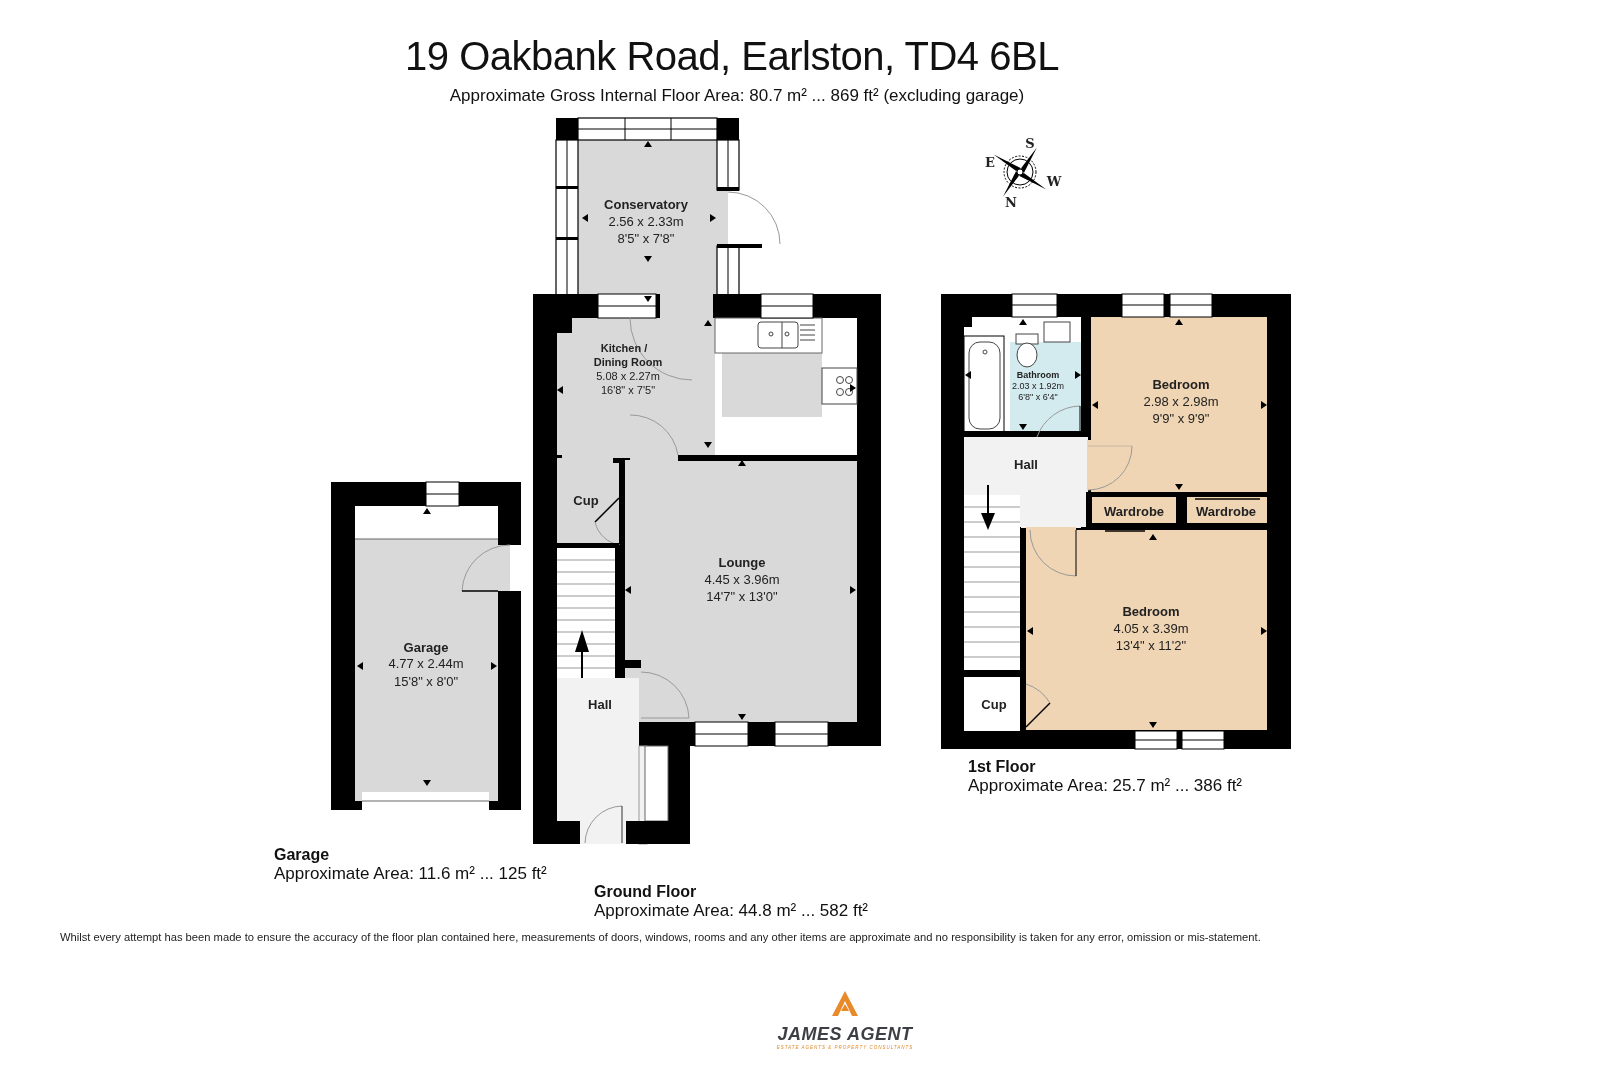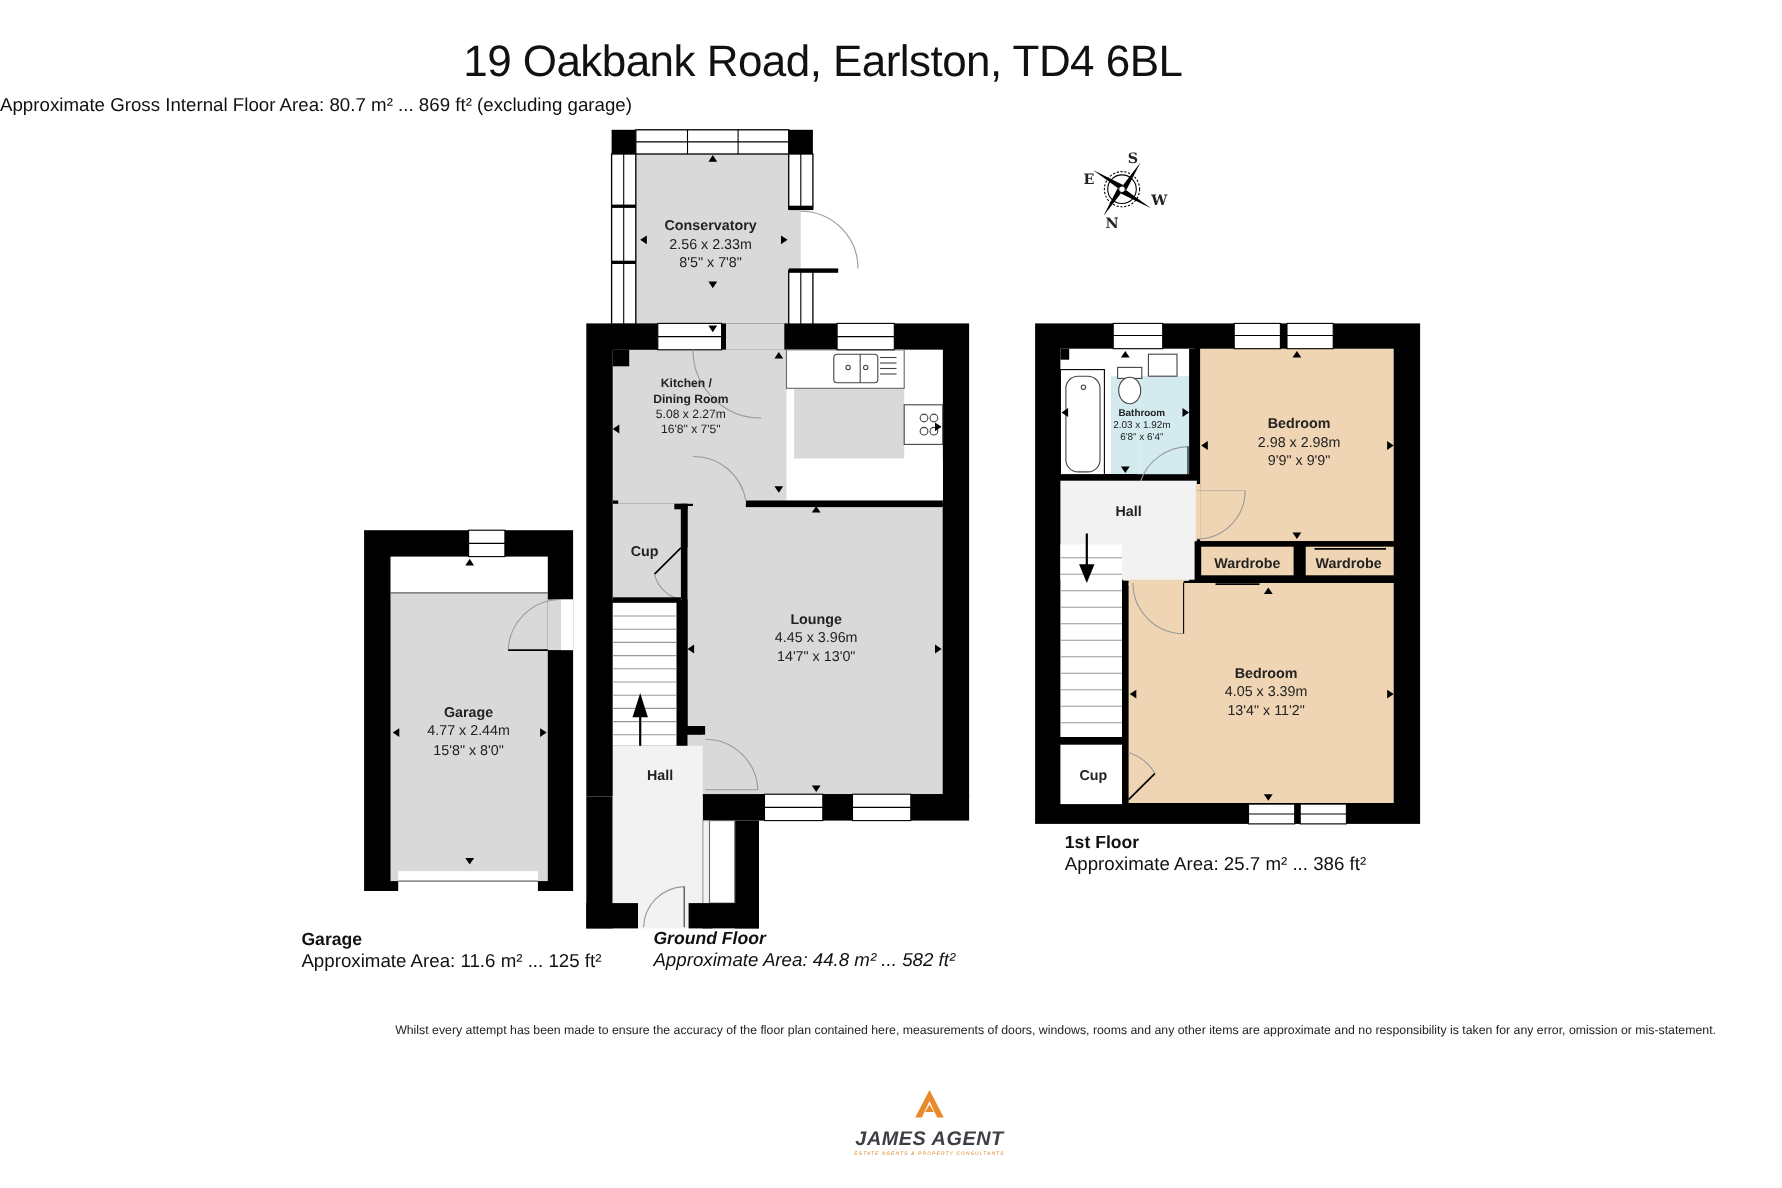--- a/index.html
+++ b/index.html
@@ -1,26 +1,26 @@
 <!DOCTYPE html>
 <html><head>
 <meta charset="utf-8">
 <style>
   html, body { margin: 0; padding: 0; background: #ffffff; }
   body { width: 1620px; height: 1080px; position: relative; overflow: hidden;
          font-family: "Liberation Sans", sans-serif; color: #111; }
   .abs { position: absolute; }
-  #title { left: 0; width: 1464px; top: 34px; text-align: center; font-size: 40px; letter-spacing: -0.5px; padding-left: 16px; }
-  #subtitle { left: 0; width: 1474px; top: 86px; text-align: left; font-size: 17px; }
+  #title { left: 0; width: 1464px; top: 34px; text-align: center; font-size: 40px; letter-spacing: -0.5px; }
+  #subtitle { left: 0; width: 1474px; top: 86px; text-align: center; font-size: 17px; }
   svg#plan { position: absolute; left: 0; top: 0; }
   .room-name { font-weight: bold; }
   .lbl { text-anchor: middle; font-family: "Liberation Sans", sans-serif; fill: #222; }
   .floor-caption { text-align: left; font-size: 17px; }
   .floor-caption .name { font-weight: bold; font-size: 16px; display: block; }
-  #disclaimer { left: 60px; width: 1500px; top: 930px; text-align: right; font-size: 11.2px; line-height: 15px; color: #222; }
+  #disclaimer { left: 60px; width: 1500px; top: 930px; text-align: left; font-size: 11.2px; line-height: 15px; color: #222; }
   #logo { left: 730px; width: 230px; top: 990px; text-align: center; font-style: italic; }
   #logo .brand { font-weight: bold; font-size: 18px; color: #3d3f45; letter-spacing: 0.5px; display: block; margin-top: 2px; }
   #logo .tag { font-size: 4.5px; color: #e08a2c; letter-spacing: 1px; display: block; }
 </style>
 </head>
 <body>
 
 <div id="title" class="abs">19 Oakbank Road, Earlston, TD4 6BL</div>
 <div id="subtitle" class="abs">Approximate Gross Internal Floor Area: 80.7 m² ... 869 ft² (excluding garage)</div>
 
@@ -318,21 +318,21 @@
   <text x="1026" y="469" class="lbl room-name" font-size="13">Hall</text>
   <text x="1134" y="516" class="lbl room-name" font-size="13">Wardrobe</text>
   <text x="1226" y="516" class="lbl room-name" font-size="13">Wardrobe</text>
   <text x="994" y="709" class="lbl room-name" font-size="13">Cup</text>
 </svg>
 
 <div class="abs floor-caption" style="left:274px; width:300px; top:846px;">
   <span class="name">Garage</span>
   <span>Approximate Area: 11.6 m² ... 125 ft²</span>
 </div>
-<div class="abs floor-caption" style="left:594px; width:300px; top:845px;font-style:italic;">
+<div class="abs floor-caption" style="left:594px; width:300px; top:883px;">
   <span class="name">Ground Floor</span>
   <span>Approximate Area: 44.8 m² ... 582 ft²</span>
 </div>
 <div class="abs floor-caption" style="left:968px; width:300px; top:758px;">
   <span class="name">1st Floor</span>
   <span>Approximate Area: 25.7 m² ... 386 ft²</span>
 </div>
 
 <div id="disclaimer" class="abs">
   <div>Whilst every attempt has been made to ensure the accuracy of the floor plan contained here, measurements of doors, windows, rooms and any other items are approximate and no responsibility is taken for any error, omission or mis-statement.</div>

